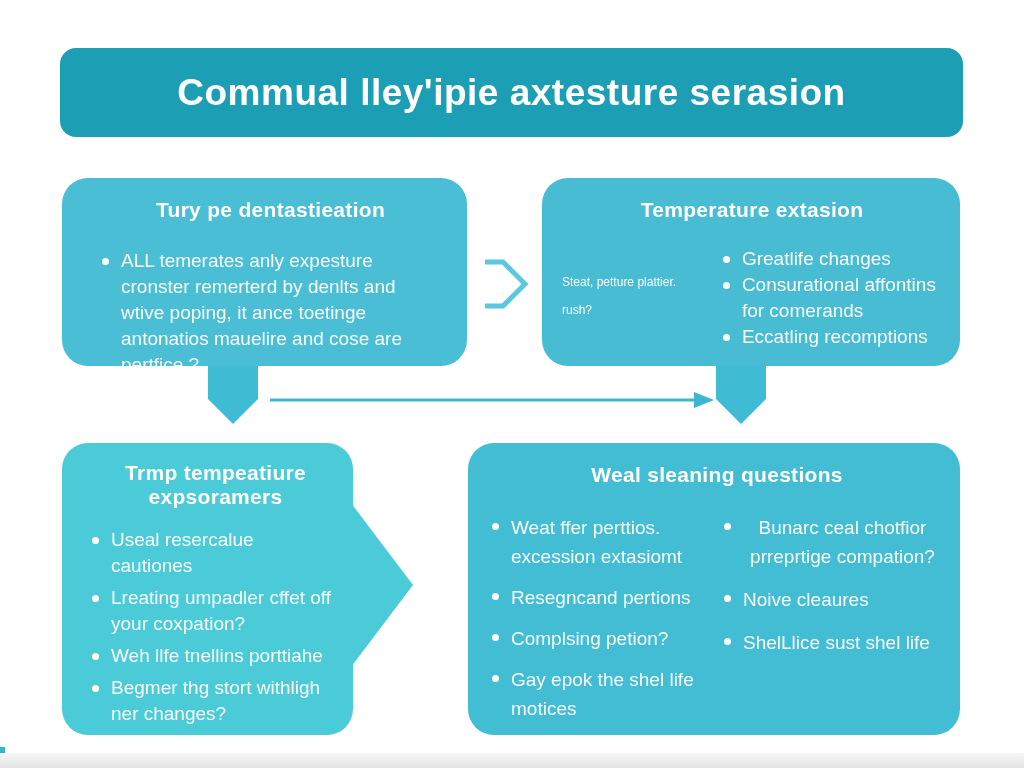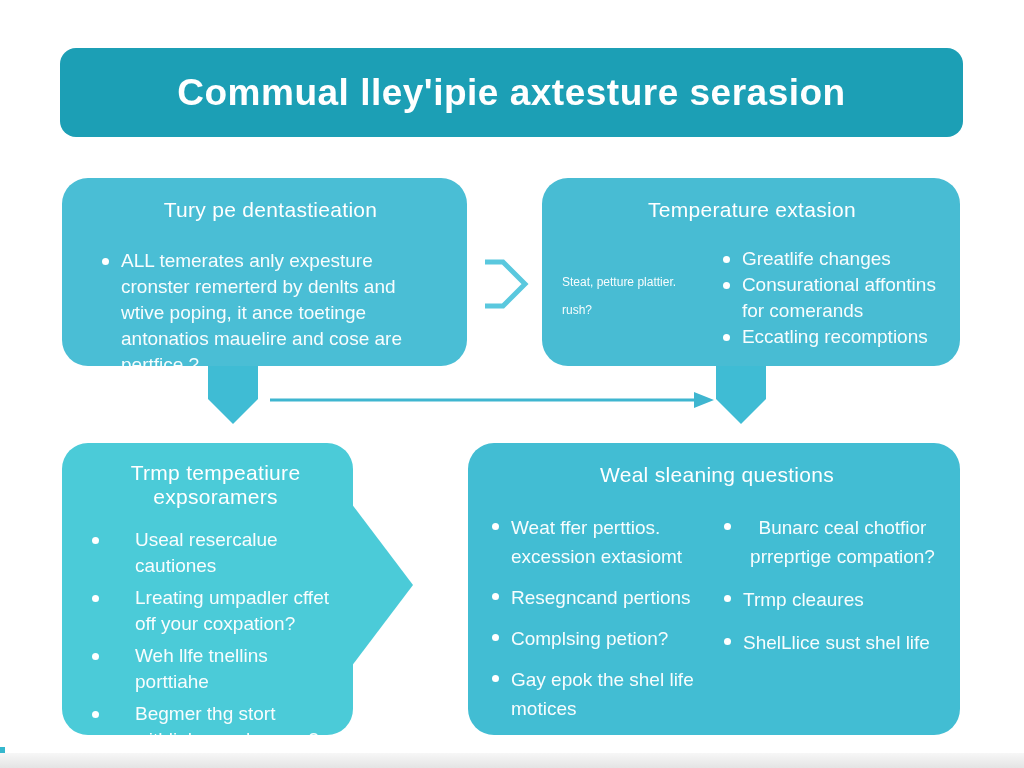--- a/index.html
+++ b/index.html
@@ -12,21 +12,21 @@
     position:absolute;left:60px;top:48px;width:903px;height:89px;
     background:#1c9fb5;border-radius:16px;
     display:flex;align-items:center;justify-content:center;
   }
   .banner h1{
     margin:16px;color:#ffffff;font-size:37px;font-weight:bold;letter-spacing:.5px;
   }
   
   .box{position:absolute;color:#ffffff;border-radius:26px;box-sizing:border-box;}
   .box h2{
-    margin:0;color:#ffffff;font-size:21px;font-weight:normal;text-align:center;
+    margin:0;color:#ffffff;font-size:21px;font-weight:bold;text-align:center;
     letter-spacing:.3px;
   }
   .box ul{list-style:none;margin:0;padding:0;}
   .box li{
     display:flex;align-items:flex-start;
     font-size:19px;line-height:26px;color:rgba(255,255,255,.96);
   }
   .dot{
     flex:0 0 auto;width:7px;height:7px;border-radius:50%;background:#ffffff;
     margin:10px 12px 0 0;
@@ -39,21 +39,21 @@
   .box-tr h2{margin-bottom:24px;}
   .box-tr .cols{display:flex;}
   .side-text{
     width:150px;margin-top:22px;font-size:12px;line-height:28px;
     color:rgba(255,255,255,.96);
   }
   .box-tr ul{margin-left:18px;width:230px;}
   
   .box-bl{left:62px;top:443px;width:291px;height:292px;background:#4bcbd8;padding:18px 14px 0 30px;}
   .box-bl h2{margin-bottom:18px;}
-  .box-bl li{margin-bottom:6px;gap:24px;}
+  .box-bl li{margin-bottom:6px;}
   .callout-point{position:absolute;left:351px;top:503px;}
   
   .box-br{left:468px;top:443px;width:492px;height:292px;background:#42bdd3;padding:20px 18px 0 24px;}
   .box-br h2{margin-bottom:26px;}
   .box-br .cols{display:flex;}
   .box-br ul{width:218px;}
   .box-br ul+ul{margin-left:14px;text-align:center;}
   .box-br li{margin-bottom:12px;line-height:29px;}
   
   .icon-abs{position:absolute;}
@@ -170,21 +170,21 @@
           <span>Gay epok the shel life motices</span>
         </li>
       </ul>
       <ul>
         <li>
           <span class="dot"></span>
           <span>Bunarc ceal chotfior prreprtige compation?</span>
         </li>
         <li style="margin-top:14px">
           <span class="dot"></span>
-          <span>Trmp cleaures</span>
+          <span>Noive cleaures</span>
         </li>
         <li style="margin-top:14px">
           <span class="dot"></span>
           <span>ShelLlice sust shel life</span>
         </li>
       </ul>
     </div>
   </section>
 
   <div class="edge-sliver"></div>

